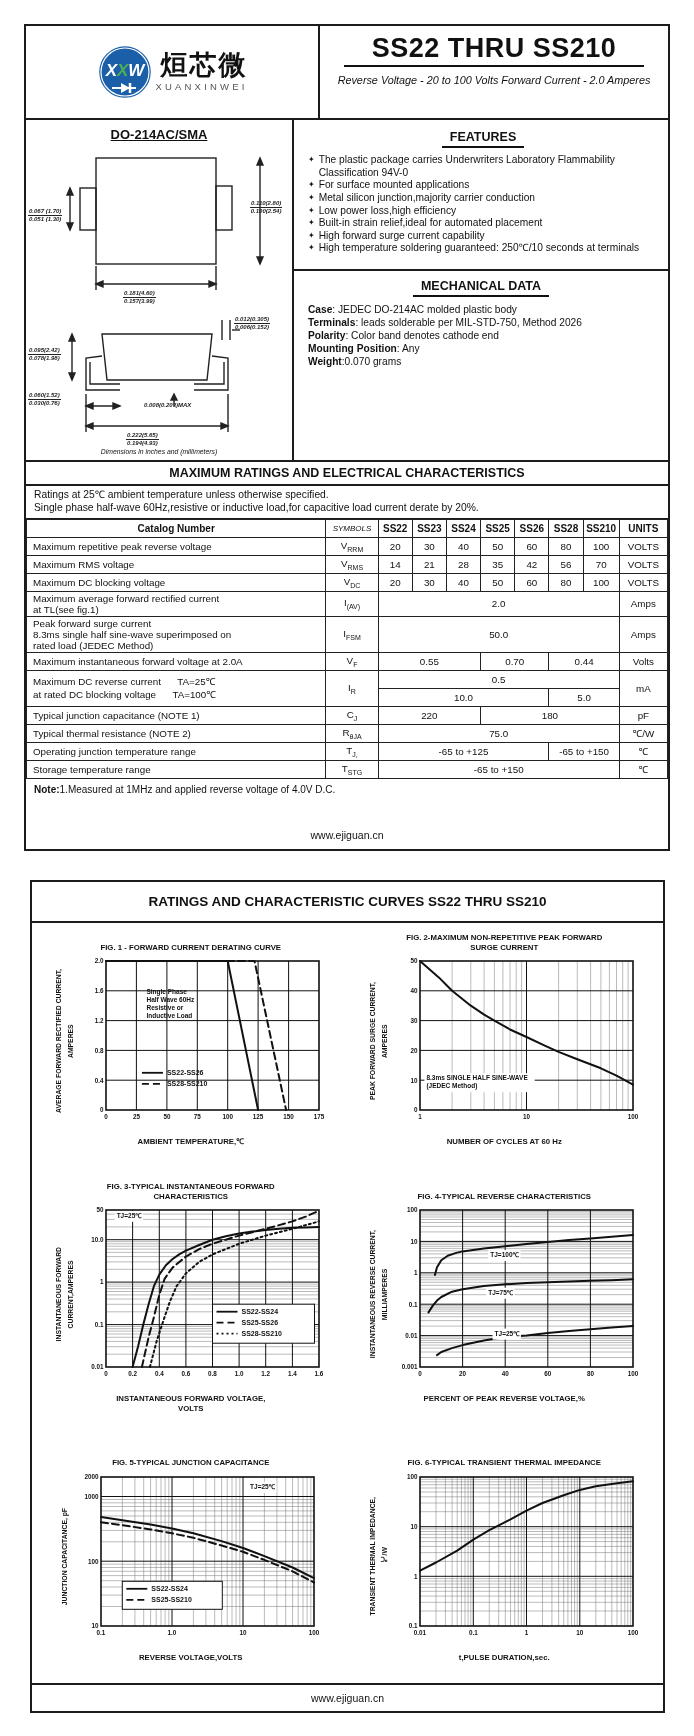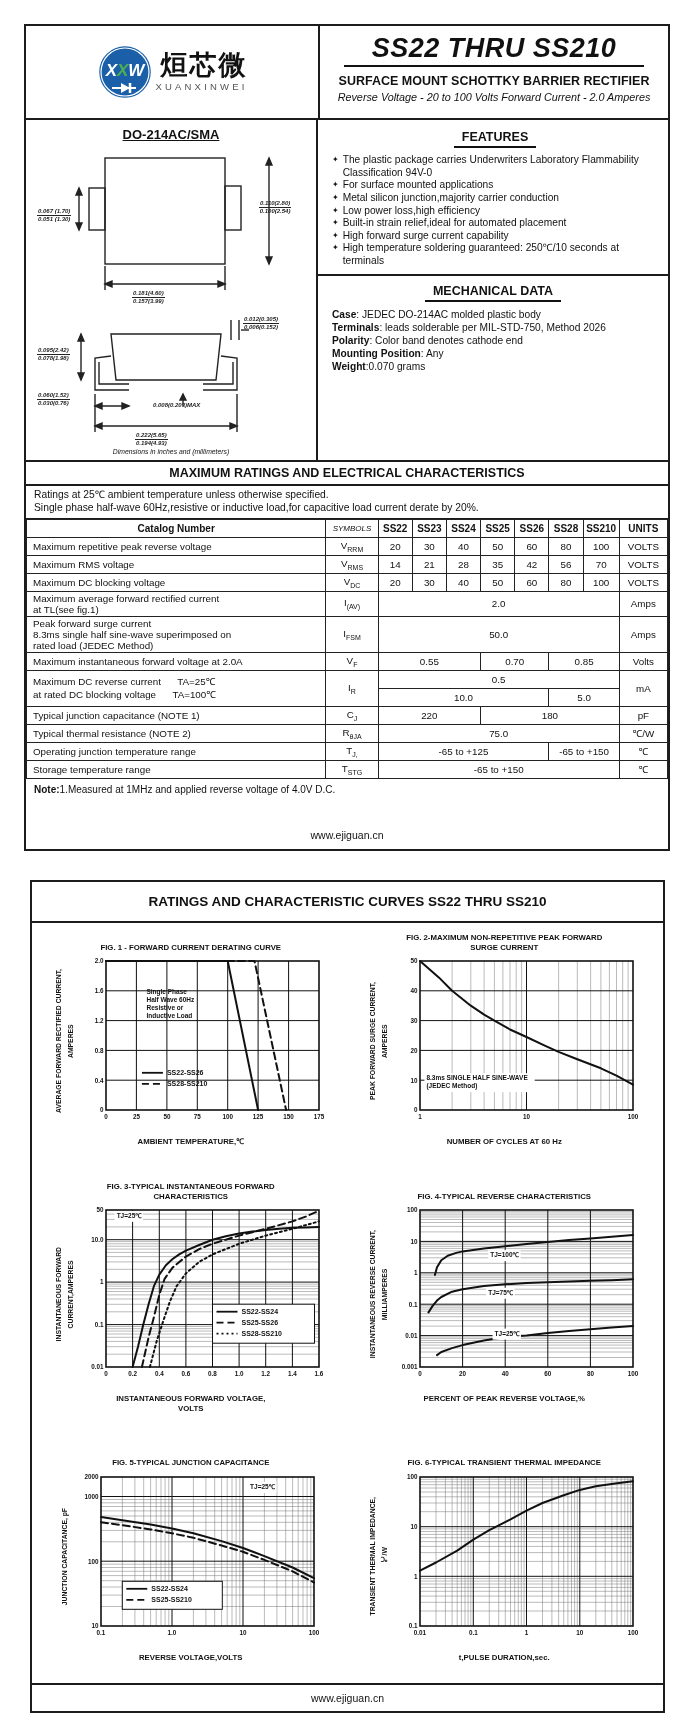--- a/index.html
+++ b/index.html
@@ -8,28 +8,28 @@
   #card1{left:24px;top:24px;width:646px;height:827px;}
   #card2{left:30px;top:880px;width:635px;height:833px;border-width:2.5px;}
 
   
   .hdr{display:flex;border-bottom:2px solid #1c1c1c;height:92px;}
   .hdr-logo{width:292px;border-right:2px solid #1c1c1c;display:flex;align-items:center;justify-content:center;gap:1px;}
   .logo-txt{display:flex;flex-direction:column;line-height:1;}
   .logo-cn{font-size:27px;font-weight:bold;letter-spacing:2px;text-align:right;}
   .logo-en{font-size:9.5px;letter-spacing:3.2px;color:#555;margin-top:3px;}
   .hdr-title{flex:1;text-align:center;padding-top:7px;}
-  .pn{font-size:27px;font-weight:bold;letter-spacing:.5px;font-style:italic;}
+  .pn{font-size:27px;font-weight:bold;letter-spacing:.5px;}
   .pn-rule{width:300px;border-bottom:2.5px solid #111;margin:1px auto 7px;}
   .sub{font-size:12.5px;font-weight:bold;}
   .tag{font-size:10.8px;font-style:italic;margin-top:3px;}
 
   
   .content{display:flex;border-bottom:2px solid #1c1c1c;height:340px;}
-  .pkg-col{width:292px;border-right:2px solid #1c1c1c;padding-top:5px;box-sizing:border-box;}
+  .pkg-col{width:268px;border-right:2px solid #1c1c1c;padding-top:5px;box-sizing:border-box;}
   .pkg-name{text-align:center;font-weight:bold;font-size:13px;text-decoration:underline;margin:2px 0 2px;}
   .pkg-wrap{position:relative;width:272px;margin:0 auto;}
   .dim{position:absolute;font-size:6px;line-height:1.2;text-align:center;font-style:italic;font-weight:bold;color:#222;}
   .dim .top{border-bottom:1px solid #222;display:block;padding:0 1px;}
   .dim .bot{display:block;}
   .pkg-cap{text-align:center;font-size:6.8px;font-style:italic;margin-top:4px;}
   .right-col{flex:1;display:flex;flex-direction:column;border-radius:14px;}
   .features{border-bottom:2px solid #1c1c1c;padding:6px 10px 6px 14px;flex:1;box-sizing:border-box;}
   .sec-head{text-align:center;font-size:12.5px;font-weight:bold;margin:4px 0 10px;}
   .sec-head span{border-bottom:2px solid #111;padding:0 8px 2px;}
@@ -83,21 +83,20 @@
         </g>
       </svg>
       <div class="logo-txt">
         <span class="logo-cn">烜芯微</span>
         <span class="logo-en">XUANXINWEI</span>
       </div>
     </div>
     <div class="hdr-title">
       <div class="pn">SS22 THRU SS210</div>
       <div class="pn-rule"></div>
-      <div class="sub">SURFACE MOUNT SCHOTTKY BARRIER RECTIFIER</div>
       <div class="tag">Reverse Voltage - 20 to 100 Volts    Forward Current -  2.0 Amperes</div>
     </div>
   </div>
 
   <div class="content">
     <div class="pkg-col">
       <div class="pkg-name">DO-214AC/SMA</div>
       <div class="pkg-wrap">
         <svg class="pkg" width="272" height="300" viewBox="0 0 272 300">
           <g fill="none" stroke="#222" stroke-width="1.4">
@@ -323,21 +322,21 @@
           <td colspan="7">50.0</td>
           <td rowspan="1">Amps</td>
         </tr>
         <tr>
           <td class="lbl" rowspan="1">
             <div>Maximum instantaneous forward voltage at 2.0A</div>
           </td>
           <td class="sym" rowspan="1">V<sub>F</sub></td>
           <td colspan="3">0.55</td>
           <td colspan="2">0.70</td>
-          <td colspan="2">0.85</td>
+          <td colspan="2">0.44</td>
           <td rowspan="1">Volts</td>
         </tr>
         <tr>
           <td class="lbl" rowspan="2">
             <div>Maximum DC reverse current&nbsp;&nbsp;&nbsp;&nbsp;&nbsp;&nbsp;TA=25℃</div>
             <div>at rated DC blocking voltage&nbsp;&nbsp;&nbsp;&nbsp;&nbsp;&nbsp;TA=100℃</div>
           </td>
           <td class="sym" rowspan="2">I<sub>R</sub></td>
           <td colspan="7">0.5</td>
           <td rowspan="2">mA</td>

